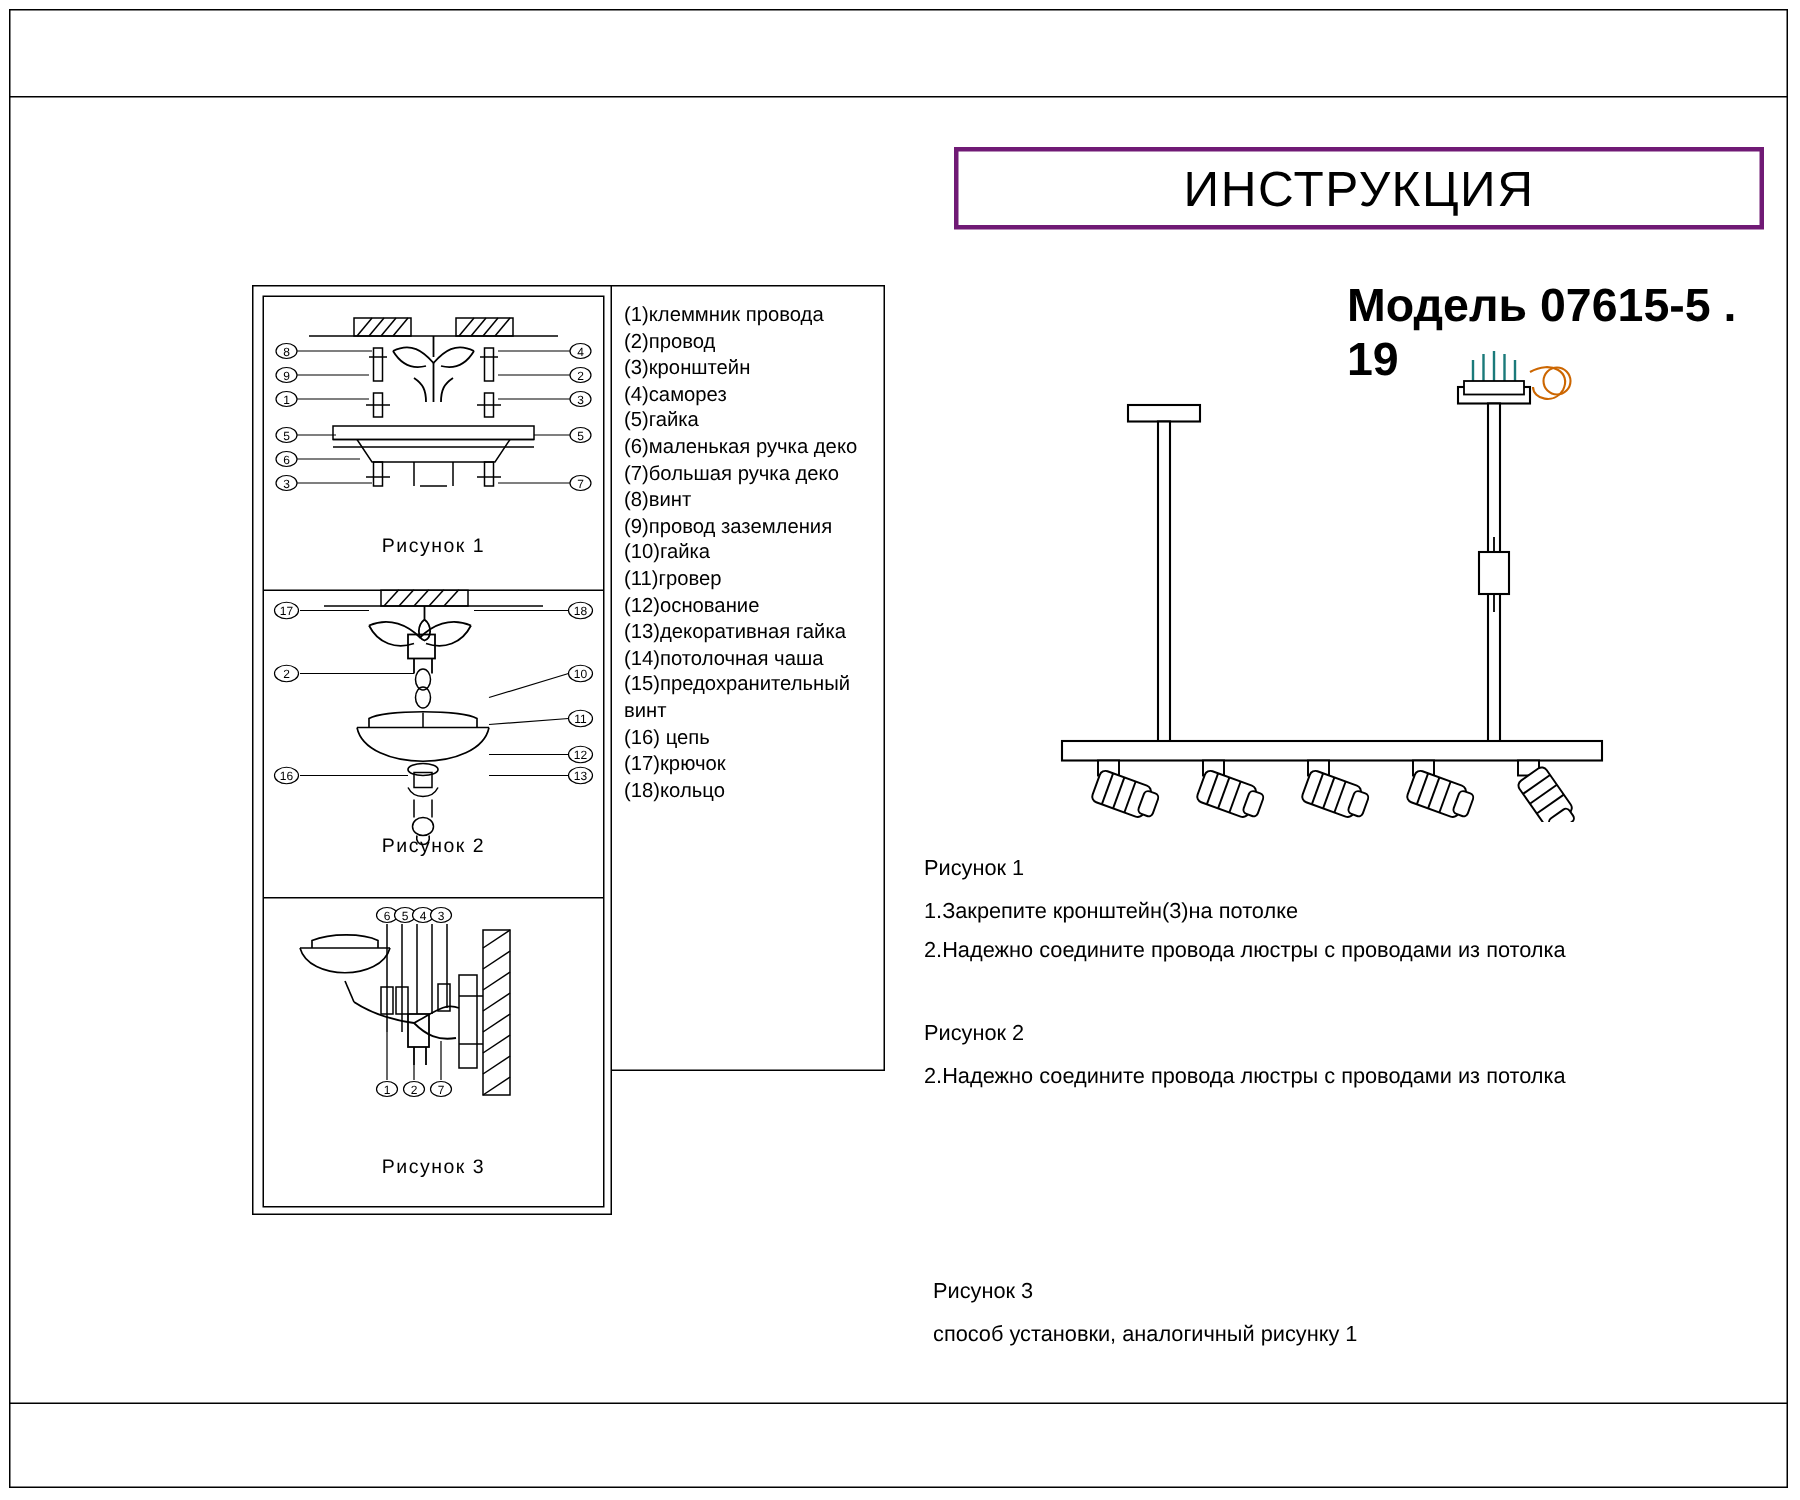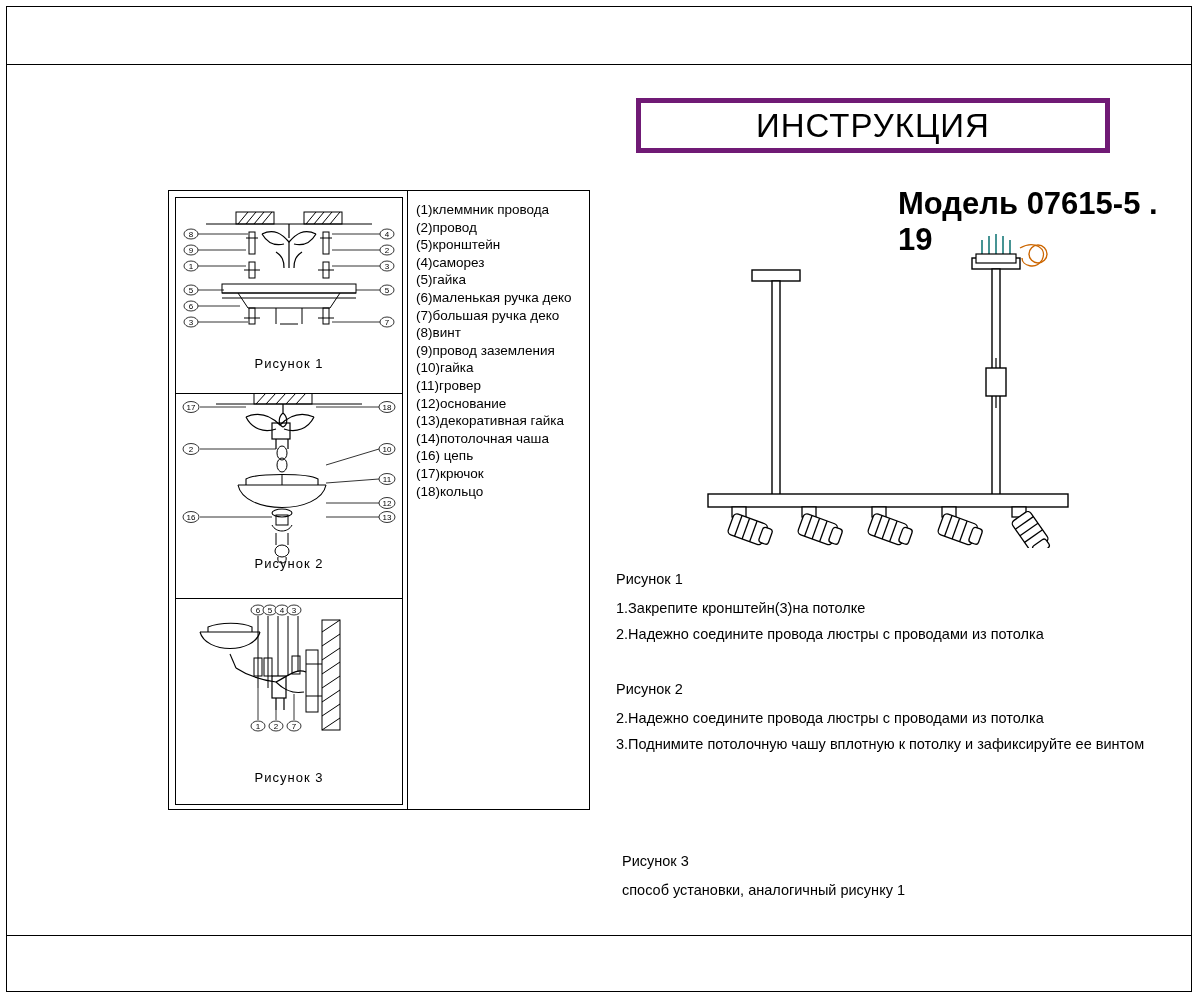--- a/index.html
+++ b/index.html
@@ -43,23 +43,23 @@
     width: 1186px;
     height: 0;
     border-top: 1px solid #000;
   }
 
   
   .title-box {
     position: absolute;
     left: 636px;
     top: 98px;
-    width: 474px;
+    width: 540px;
     height: 55px;
-    border: 5px solid #701a75;
+    border: 3px solid #701a75;
     box-sizing: border-box;
     display: flex;
     align-items: center;
     justify-content: center;
   }
   .title-box .title-text {
     font-size: 33px;
     letter-spacing: 1px;
     font-weight: normal;
   }
@@ -104,21 +104,21 @@
     font-size: 13px;
     letter-spacing: 1px;
   }
 
   
   .parts-panel {
     position: absolute;
     left: 408px;
     top: 190px;
     width: 182px;
-    height: 620px;
+    height: 524px;
     border: 1px solid #000;
     border-left: none;
     box-sizing: border-box;
     padding: 10px 6px 0 8px;
   }
   .parts-panel .part {
     font-size: 13.5px;
     line-height: 17.6px;
     white-space: normal;
   }
@@ -439,32 +439,33 @@
         </svg>
         <div class="fig-caption" style="top:172px;">Рисунок 3</div>
       </div>
 
     </div>
   </div>
 
   <div class="parts-panel">
     <div class="part">(1)клеммник провода</div>
     <div class="part">(2)провод</div>
-    <div class="part">(5)кронштейн</div>
+    <div class="part">(3)кронштейн</div>
     <div class="part">(4)саморез</div>
     <div class="part">(5)гайка</div>
     <div class="part">(6)маленькая ручка деко</div>
     <div class="part">(7)большая ручка деко</div>
     <div class="part">(8)винт</div>
     <div class="part">(9)провод заземления</div>
     <div class="part">(10)гайка</div>
     <div class="part">(11)гровер</div>
     <div class="part">(12)основание</div>
     <div class="part">(13)декоративная гайка</div>
     <div class="part">(14)потолочная чаша</div>
+    <div class="part">(15)предохранительный винт</div>
     <div class="part">(16) цепь</div>
     <div class="part">(17)крючок</div>
     <div class="part">(18)кольцо</div>
   </div>
 
   <div style="position:absolute; left:690px; top:218px;">
     <svg width="420" height="330" viewBox="0 0 420 330">
 
       <g stroke="#000" stroke-width="1.4" fill="#fff">
         <rect x="62" y="52" width="48" height="11"></rect>
@@ -545,21 +546,20 @@
 
   <div class="instr instr-1">
     <p class="fig-title">Рисунок 1</p>
     <p>1.Закрепите кронштейн(3)на потолке</p>
     <p>2.Надежно соедините провода люстры с проводами из потолка</p>
   </div>
 
   <div class="instr instr-2">
     <p class="fig-title">Рисунок 2</p>
     <p>2.Надежно соедините провода люстры с проводами из потолка</p>
-    <p>3.Поднимите потолочную чашу вплотную к потолку и зафиксируйте ее винтом</p>
   </div>
 
   <div class="instr instr-3">
     <p class="fig-title" style="padding-left:6px;">Рисунок 3</p>
     <p>способ установки, аналогичный рисунку 1</p>
   </div>
 
 </div>
 
 </body></html>

